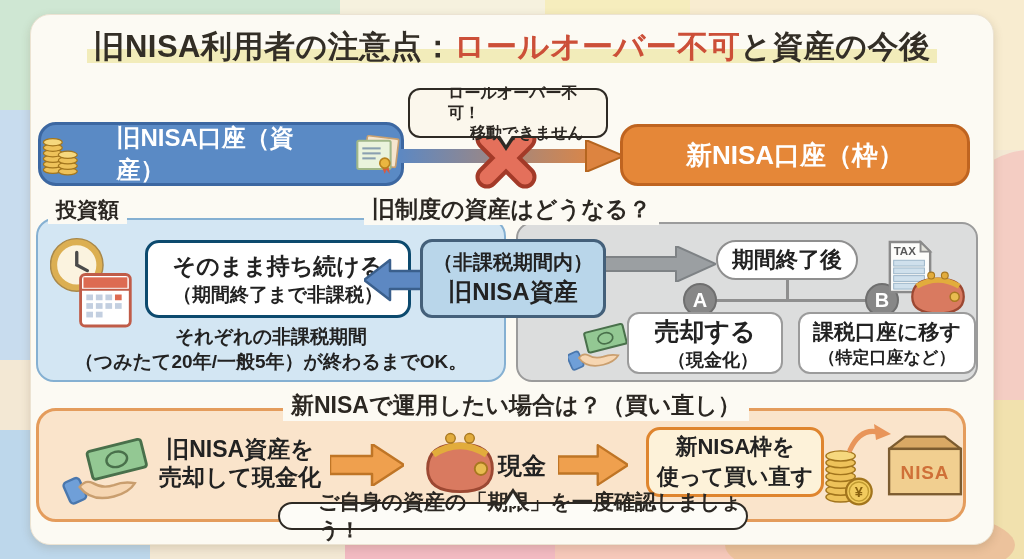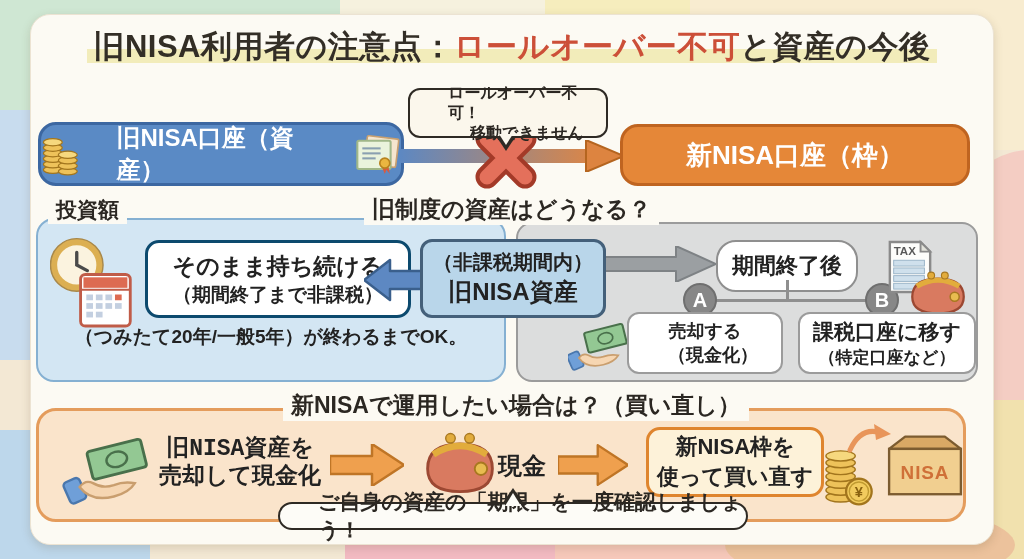--- a/index.html
+++ b/index.html
@@ -143,37 +143,38 @@
       </g>
     </g>
   </svg>
 
   <div class="wbox" style="left:103px;top:240px;width:266px;height:78px;border:3px solid #0c4a6e;border-radius:14px;margin-left:42px;">
     <div style="font-size:23px;">そのまま持ち続ける</div>
     <div style="font-size:19px;">（期間終了まで非課税）</div>
   </div>
 
   <div class="txt" style="left:40px;top:325px;width:462px;text-align:center;font-size:19px;line-height:1.3;">
+    <div>それぞれの非課税期間</div>
     <div>（つみたて20年/一般5年）が終わるまでOK。</div>
   </div>
 
   <svg class="abs" style="left:364px;top:257px;" width="58" height="46" viewBox="0 0 58 46">
     <path d="M0 23 L26 3 V14 H58 V32 H26 V43 Z" fill="#5d88c2" stroke="#3a5f8c" stroke-width="2.5" stroke-linejoin="round"></path>
   </svg>
 
   <div class="wbox" style="left:420px;top:239px;width:186px;height:79px;background:#b9d6ea;border:3px solid #44607a;border-radius:12px;z-index:3;">
     <div style="font-size:20px;">（非課税期間内）</div>
     <div style="font-size:24px;">旧NISA資産</div>
   </div>
 
   <svg class="abs" style="left:604px;top:246px;" width="112" height="36" viewBox="0 0 112 36">
     <path d="M0 11 H72 V0 L112 18 L72 36 V25 H0 Z" fill="#9b9fa2" stroke="#7e8285" stroke-width="2" stroke-linejoin="round"></path>
   </svg>
 
-  <div class="wbox" style="left:716px;top:240px;width:142px;height:52px;border:2.5px solid #8f8f8f;border-radius:20px;font-size:22px;">
+  <div class="wbox" style="left:716px;top:240px;width:142px;height:40px;border:2.5px solid #8f8f8f;border-radius:20px;font-size:22px;">
     <span>期間終了後</span>
   </div>
   <div class="conn" style="left:786px;top:280px;width:3px;height:21px;"></div>
   <div class="conn" style="left:700px;top:299px;width:184px;height:3px;"></div>
   <div class="badge" style="left:683px;top:283px;">A</div>
   <div class="badge" style="left:865px;top:283px;">B</div>
 
   <svg class="abs" style="left:886px;top:238px;" width="48" height="58" viewBox="0 0 50 60">
     <path d="M4 4 H36 L46 14 V56 H4 Z" fill="#fdfdfb" stroke="#8a8a8a" stroke-width="2.5"></path>
     <path d="M36 4 L36 14 H46 Z" fill="#e2e2da" stroke="#8a8a8a" stroke-width="2"></path>
@@ -195,41 +196,41 @@
 
   <svg class="abs" style="left:568px;top:312px;" width="68" height="62" viewBox="0 0 100 84">
     <g transform="rotate(-14 55 35)">
       <rect x="26" y="20" width="58" height="30" rx="3" fill="#93c893" stroke="#49704b" stroke-width="3"></rect>
       <ellipse cx="55" cy="35" rx="11" ry="8" fill="none" stroke="#49704b" stroke-width="2.5"></ellipse>
     </g>
     <rect x="2" y="56" width="18" height="24" rx="4" fill="#6f9fd8" stroke="#4a77ad" stroke-width="2.5" transform="rotate(-24 11 68)"></rect>
     <path d="M16 64 Q28 80 52 74 Q68 70 74 60 Q62 58 52 62 Q40 66 30 60 Q22 56 16 64 Z" fill="#f6d6b2" stroke="#c99e6e" stroke-width="2.5"></path>
   </svg>
   <div class="wbox" style="left:627px;top:312px;width:156px;height:62px;border:2.5px solid #9b9b9b;border-radius:12px;">
-    <div style="font-size:18px;">売却する</div>
+    <div style="font-size:25px;">売却する</div>
     <div style="font-size:18px;margin-left:16px;">（現金化）</div>
   </div>
   <div class="wbox" style="left:798px;top:312px;width:178px;height:62px;border:2.5px solid #9b9b9b;border-radius:12px;">
     <div style="font-size:21px;">課税口座に移す</div>
     <div style="font-size:17px;">（特定口座など）</div>
   </div>
 
   <div class="panel panel-orange" style="left:36px;top:408px;width:930px;height:114px;"></div>
   <div class="on-border" style="left:283px;top:390px;font-size:23px;">新NISAで運用したい場合は？（買い直し）</div>
 
   <svg class="abs" style="left:62px;top:426px;" width="100" height="80" viewBox="0 0 100 84">
     <g transform="rotate(-14 55 35)">
       <rect x="26" y="20" width="58" height="30" rx="3" fill="#93c893" stroke="#49704b" stroke-width="3"></rect>
       <ellipse cx="55" cy="35" rx="11" ry="8" fill="none" stroke="#49704b" stroke-width="2.5"></ellipse>
     </g>
     <rect x="2" y="56" width="18" height="24" rx="4" fill="#6f9fd8" stroke="#4a77ad" stroke-width="2.5" transform="rotate(-24 11 68)"></rect>
     <path d="M16 64 Q28 80 52 74 Q68 70 74 60 Q62 58 52 62 Q40 66 30 60 Q22 56 16 64 Z" fill="#f6d6b2" stroke="#c99e6e" stroke-width="2.5"></path>
   </svg>
 
-  <div class="txt" style="left:156px;top:436px;width:168px;text-align:center;font-size:23px;line-height:1.2;font-family:Liberation Mono, monospace;">
+  <div class="txt" style="left:156px;top:436px;width:168px;text-align:center;font-size:23px;line-height:1.2;">
     <div>旧NISA資産を</div>
     <div>売却して現金化</div>
   </div>
 
   <svg class="abs" style="left:330px;top:444px;" width="74" height="42" viewBox="0 0 74 42">
     <path d="M0 12 H42 V0 L74 21 L42 42 V30 H0 Z" fill="#efa04e" stroke="#bf7526" stroke-width="2.5" stroke-linejoin="round"></path>
   </svg>
 
   <svg class="abs" style="left:420px;top:426px;" width="80" height="76" viewBox="0 0 84 74">
     <path d="M8 42 Q8 16 42 16 Q76 16 76 42 Q76 66 42 66 Q8 66 8 42 Z" fill="#d97a60" stroke="#9c4832" stroke-width="3"></path>

